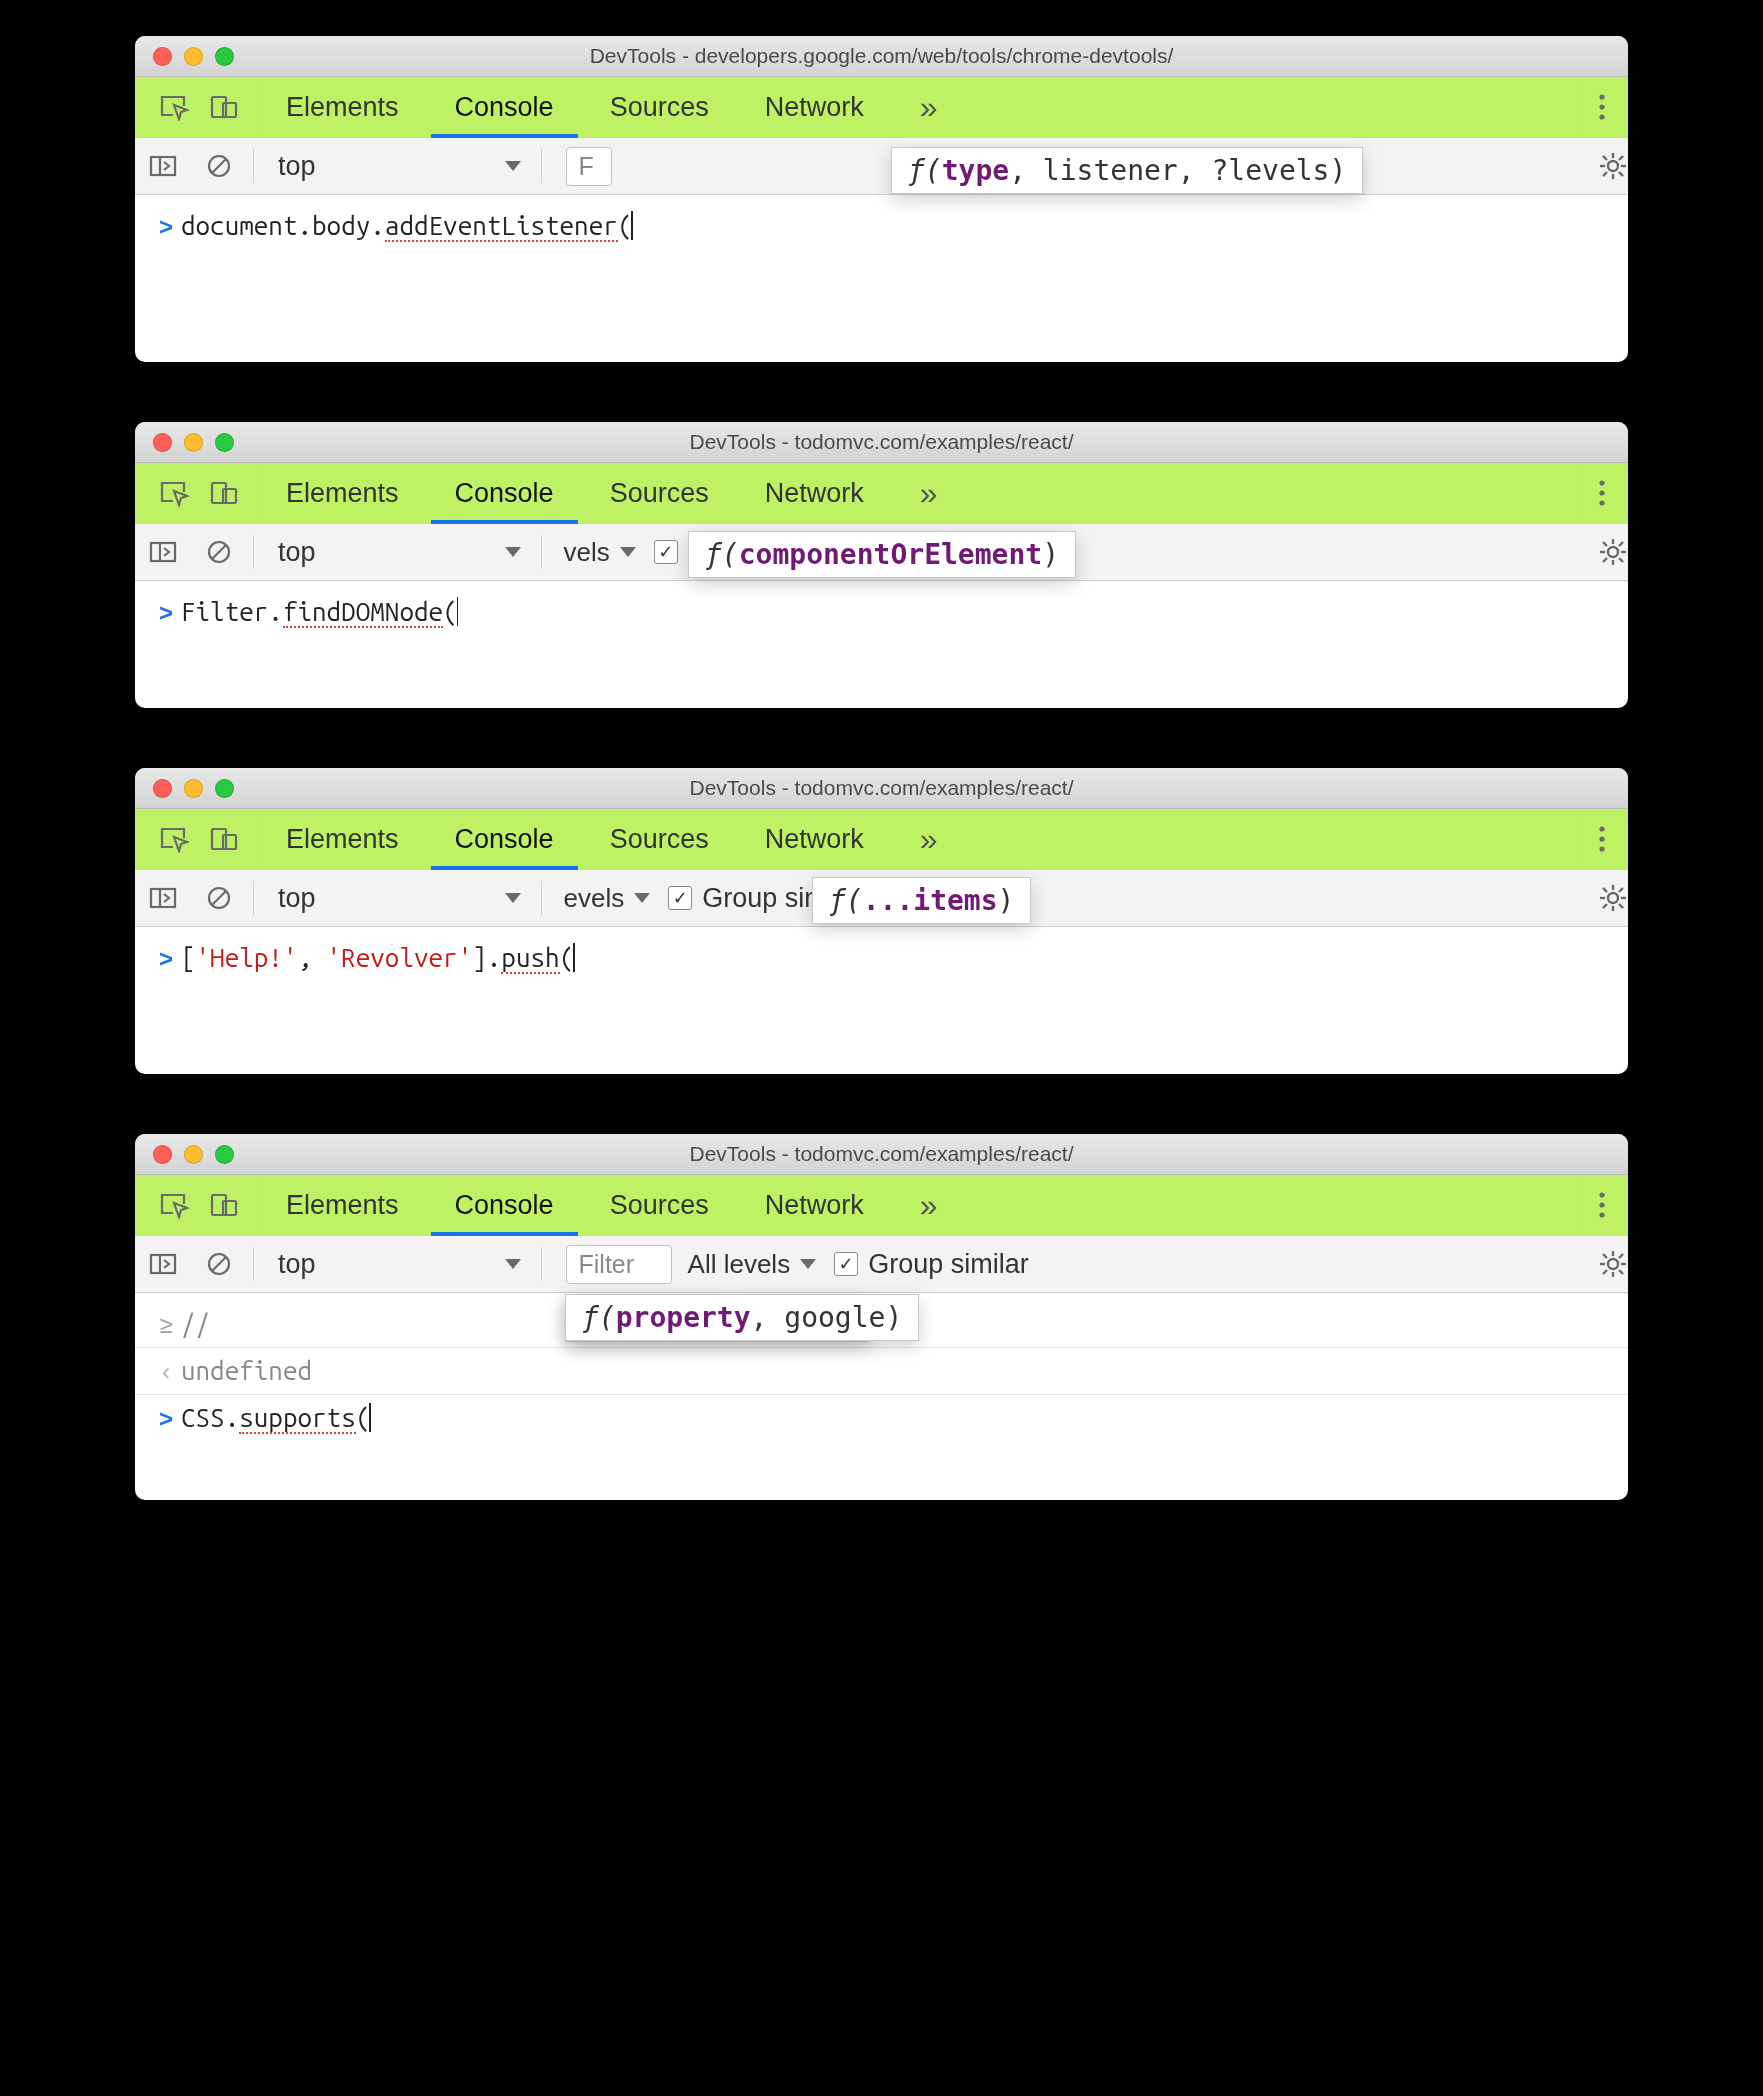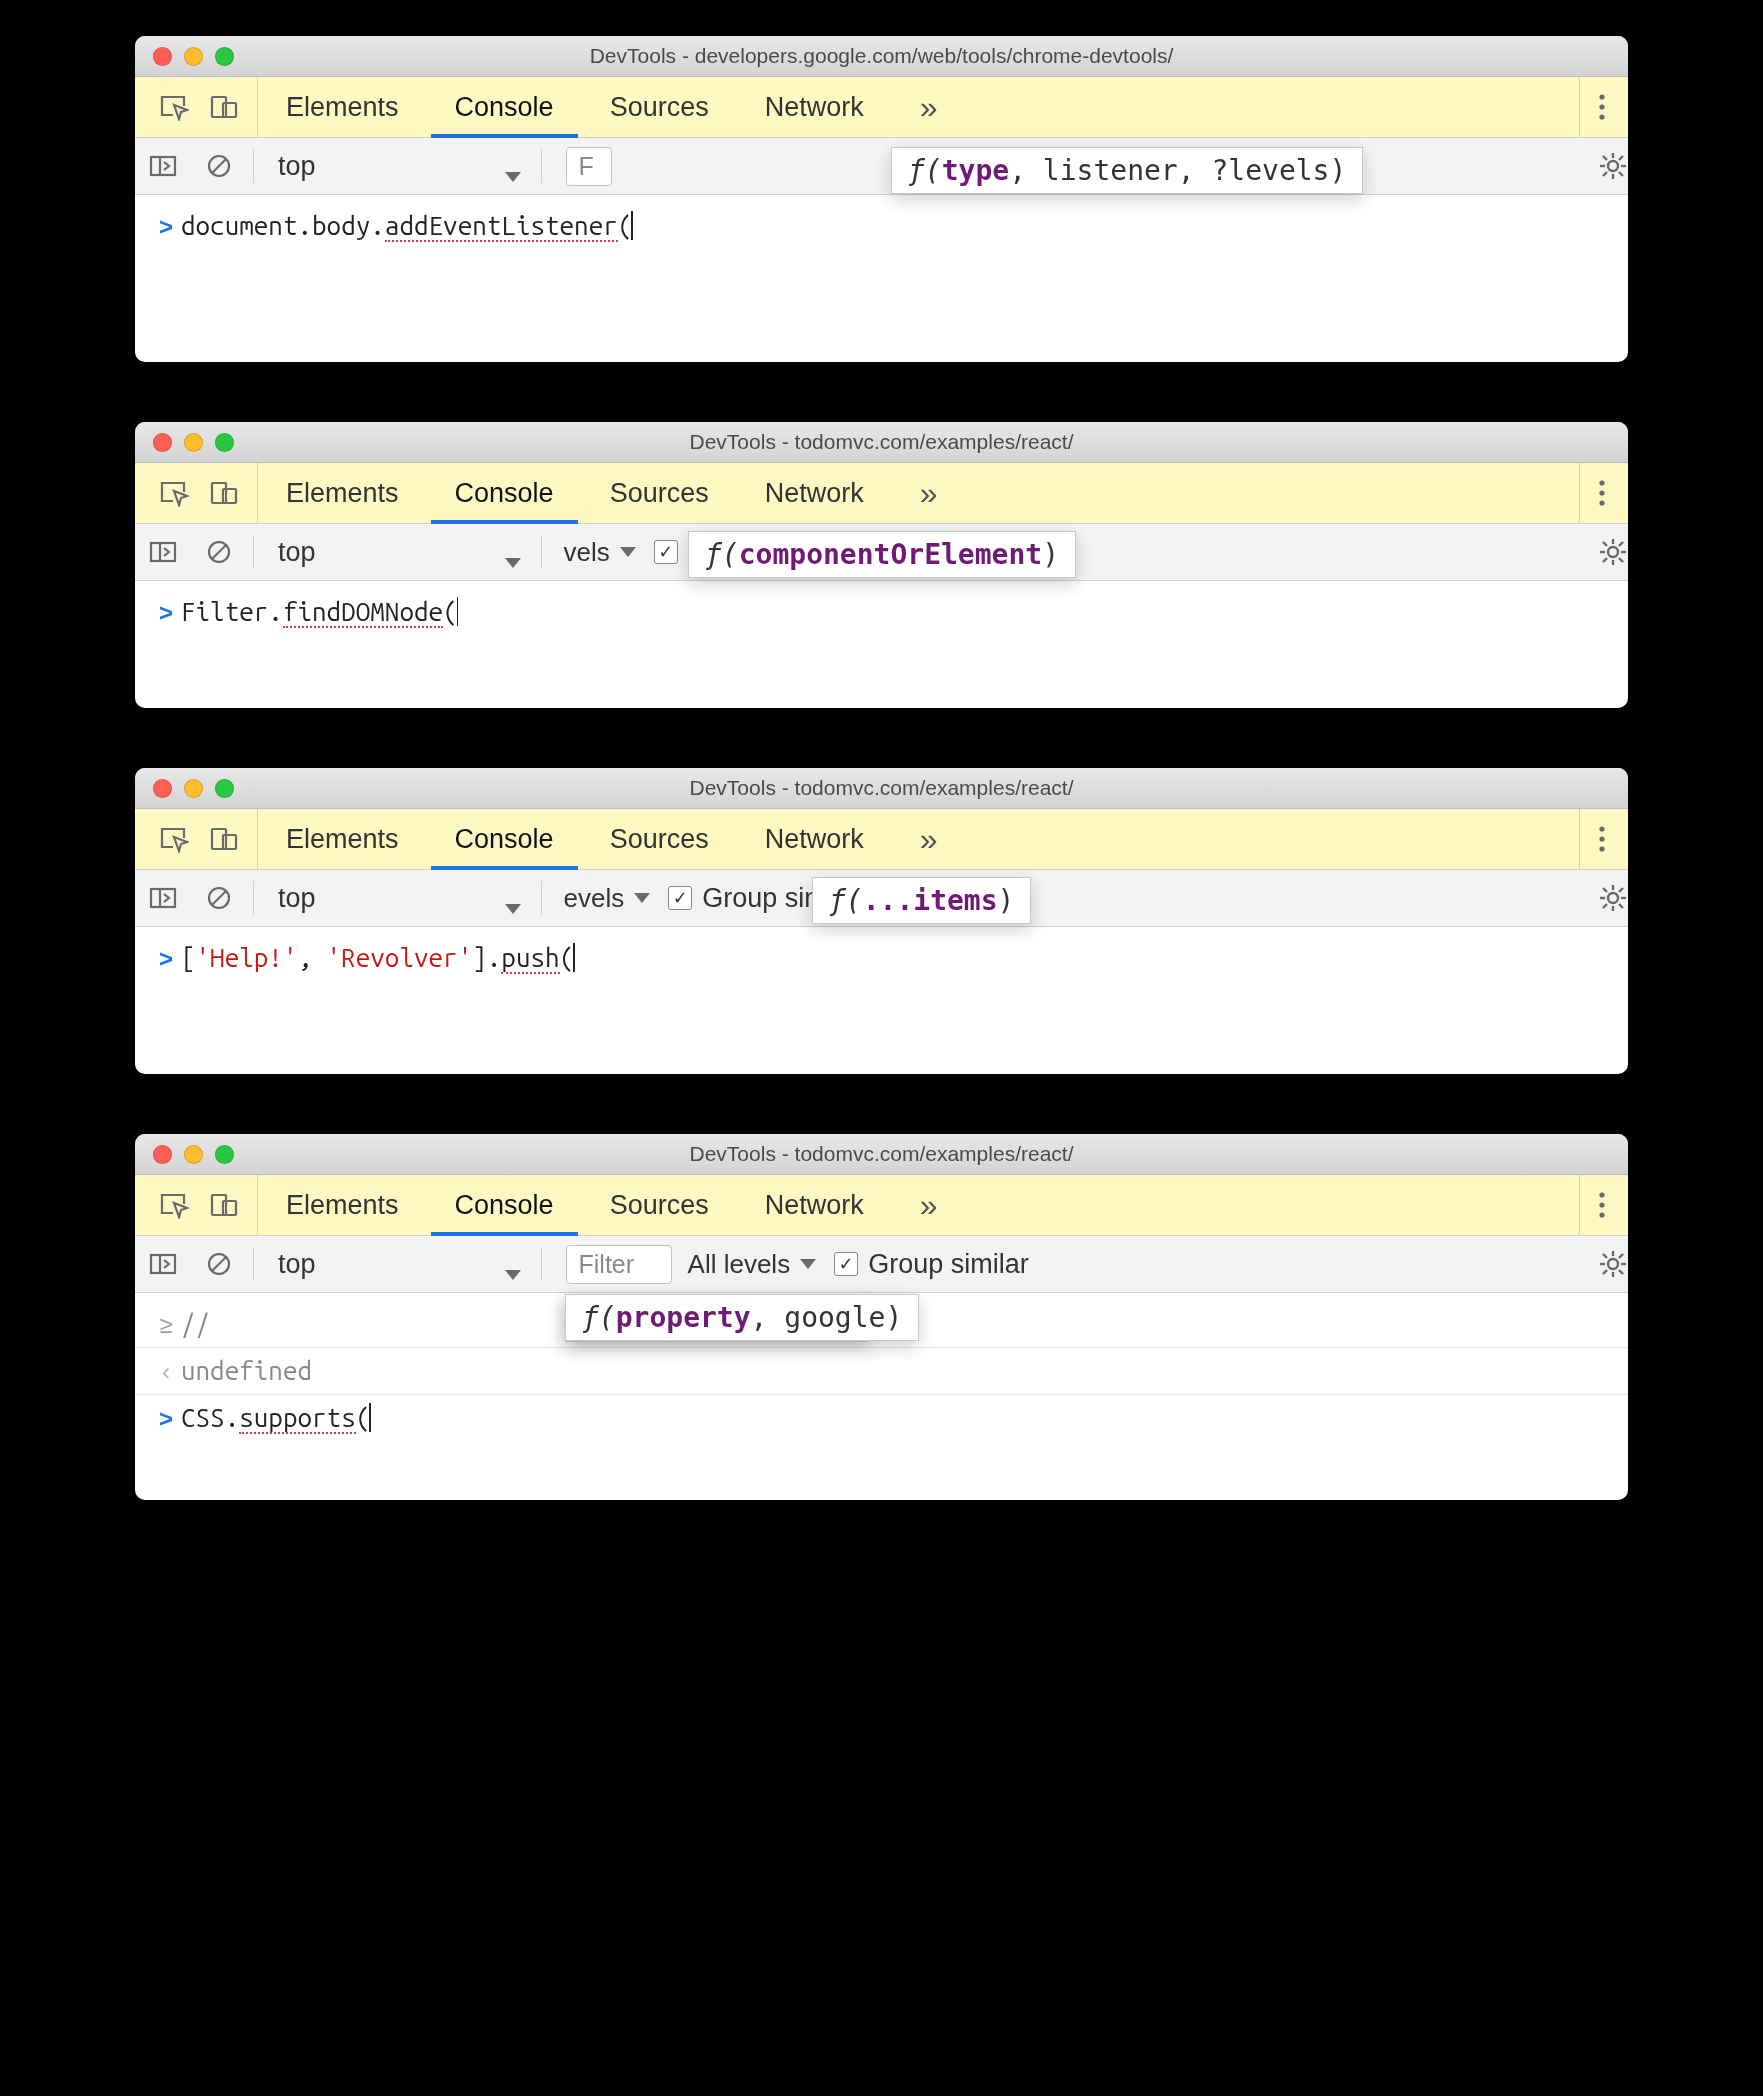--- a/index.html
+++ b/index.html
@@ -58,21 +58,21 @@
     position: absolute;
     left: 0; right: 0;
     text-align: center;
     pointer-events: none;
     font-size: 21px;
   }
 
   
   .tabs {
     height: 60px;
-    background: #fef9c3;
+    background: #bef264;
     border-bottom: 1px solid #cfcfcf;
     display: flex;
     align-items: stretch;
   }
   .tabs .left-icons {
     display: flex;
     align-items: center;
     gap: 20px;
     padding: 0 18px 0 24px;
     border-right: 1px solid #cfcfcf;
@@ -136,21 +136,21 @@
     background: #cfcfcf;
     margin: 0 6px;
   }
   .toolbar .context {
     padding: 0 10px 0 18px;
     color: #333;
     font-size: 27px;
   }
   .toolbar .context-dd {
     display: flex;
-    align-items: flex-end;
+    align-items: center;
     gap: 179px;
     padding-right: 14px;
   }
   .triangle-down {
     width: 0; height: 0;
     border-left: 8px solid transparent;
     border-right: 8px solid transparent;
     border-top: 10px solid #6a6a6a;
   }
   .toolbar .filter {

